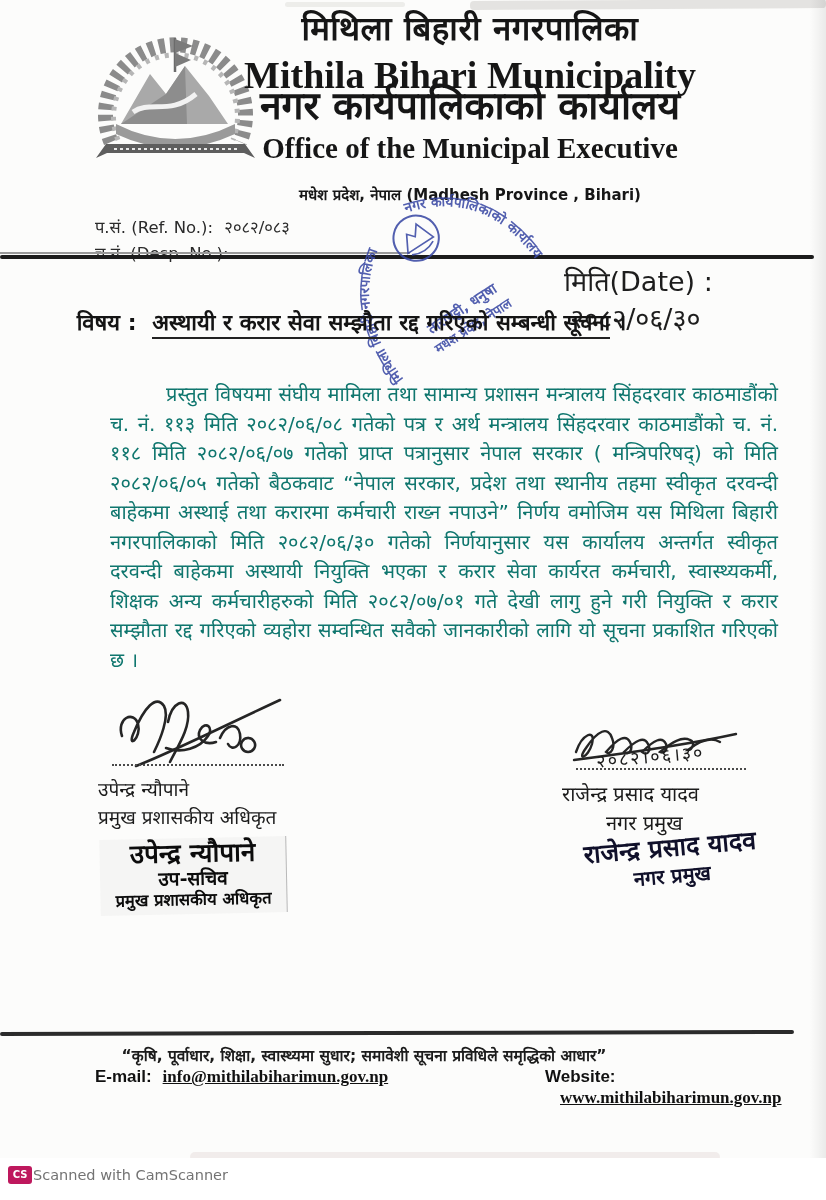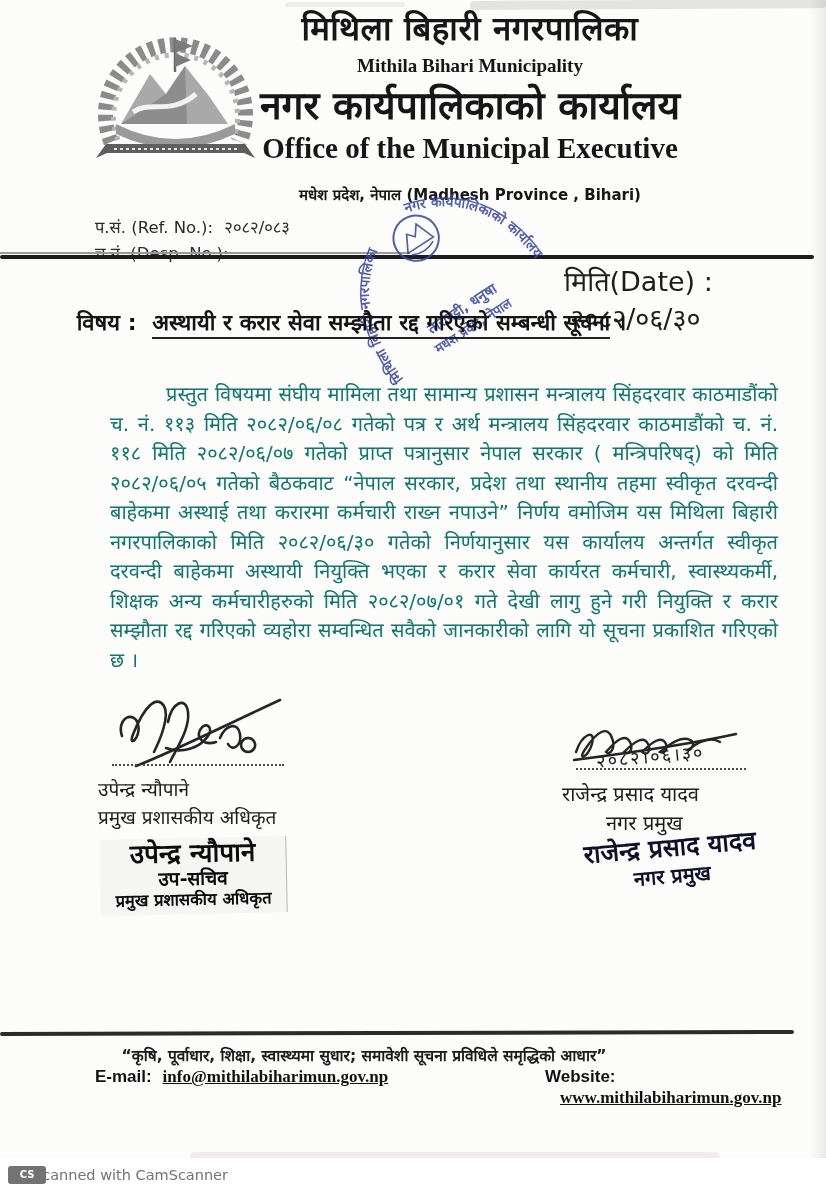--- a/index.html
+++ b/index.html
@@ -8,21 +8,21 @@
   .ser{font-family:"Liberation Serif",serif;}
   .abs{position:absolute;}
   
   .streak-top{left:470px;top:0;width:356px;height:9px;background:#d7d6d3;opacity:.65;border-radius:4px;transform:rotate(-.3deg);}
   .streak-top2{left:285px;top:2px;width:120px;height:5px;background:#e3e2df;opacity:.6;border-radius:3px;}
   .edge-right{right:0;top:0;width:16px;height:1200px;background:linear-gradient(to right,rgba(0,0,0,0),rgba(0,0,0,.07));}
   .streak-bottom{left:190px;top:1152px;width:530px;height:10px;background:#ece5e4;opacity:.7;border-radius:5px;}
   
   .hdr{left:150px;width:640px;text-align:center;line-height:1.05;}
   .h-np1{top:12px;font-size:33px;font-weight:600;letter-spacing:.5px;}
-  .h-en1{top:56px;font-size:19px;font-weight:700;}
+  .h-en1{top:56px;font-size:38px;font-weight:700;}
   .h-np2{top:86px;font-size:39px;font-weight:600;}
   .h-en2{top:133px;font-size:29px;font-weight:700;}
   .h-ad1{top:167px;font-size:17px;font-weight:700;}
   .h-ad2{top:188px;font-size:15px;font-weight:700;}
   
   .refline{left:95px;top:215px;font-size:16.5px;color:#2a2a2a;}
   .despline{left:95px;top:241px;font-size:16.5px;color:#2a2a2a;}
   .rule-thin{left:0;top:252px;width:410px;height:1.5px;background:#9a9a9a;}
   .rule-main{left:0;top:255px;width:814px;height:3.5px;background:#1c1c1c;border-radius:2px;}
   .dateline{left:564px;top:262px;font-size:27px;color:#1d1d1d;}
@@ -46,21 +46,21 @@
   .handdate{left:596px;top:744px;font-size:18px;color:#1c1c1c;transform:rotate(-5deg);letter-spacing:2px;}
   
   .foot-rule{left:0;top:1031px;width:794px;height:3.5px;background:#2b2b2b;border-radius:2px;transform:rotate(-.15deg);}
   .motto{left:0;top:1044px;width:728px;text-align:center;font-size:15.5px;font-weight:700;color:#1c1c1c;}
   .contact{left:95px;top:1066px;width:680px;font-size:17px;font-weight:700;color:#111;}
   .contact .lab{font-family:Liberation Sans, sans-serif;}
   .contact .val{font-family:"Liberation Serif",serif;text-decoration:underline;font-weight:700;}
   .web{position:absolute;left:450px;top:0;}
   
   .cs-band{left:0;top:1158px;width:826px;height:42px;background:#ffffff;}
-  .cs-icon{left:8px;top:1166px;width:38px;height:18px;background:#737373;color:#fff;border-radius:3px;
+  .cs-icon{left:8px;top:1166px;width:24px;height:18px;background:#be185d;color:#fff;border-radius:3px;
            font-size:10px;font-weight:700;text-align:center;line-height:18px;}
   .cs-text{left:33px;top:1167px;font-size:14.5px;color:#737373;}
 </style>
 </head>
 <body>
 
 <div class="page">
 
   <div class="abs streak-top"></div>
   <div class="abs streak-top2"></div>

